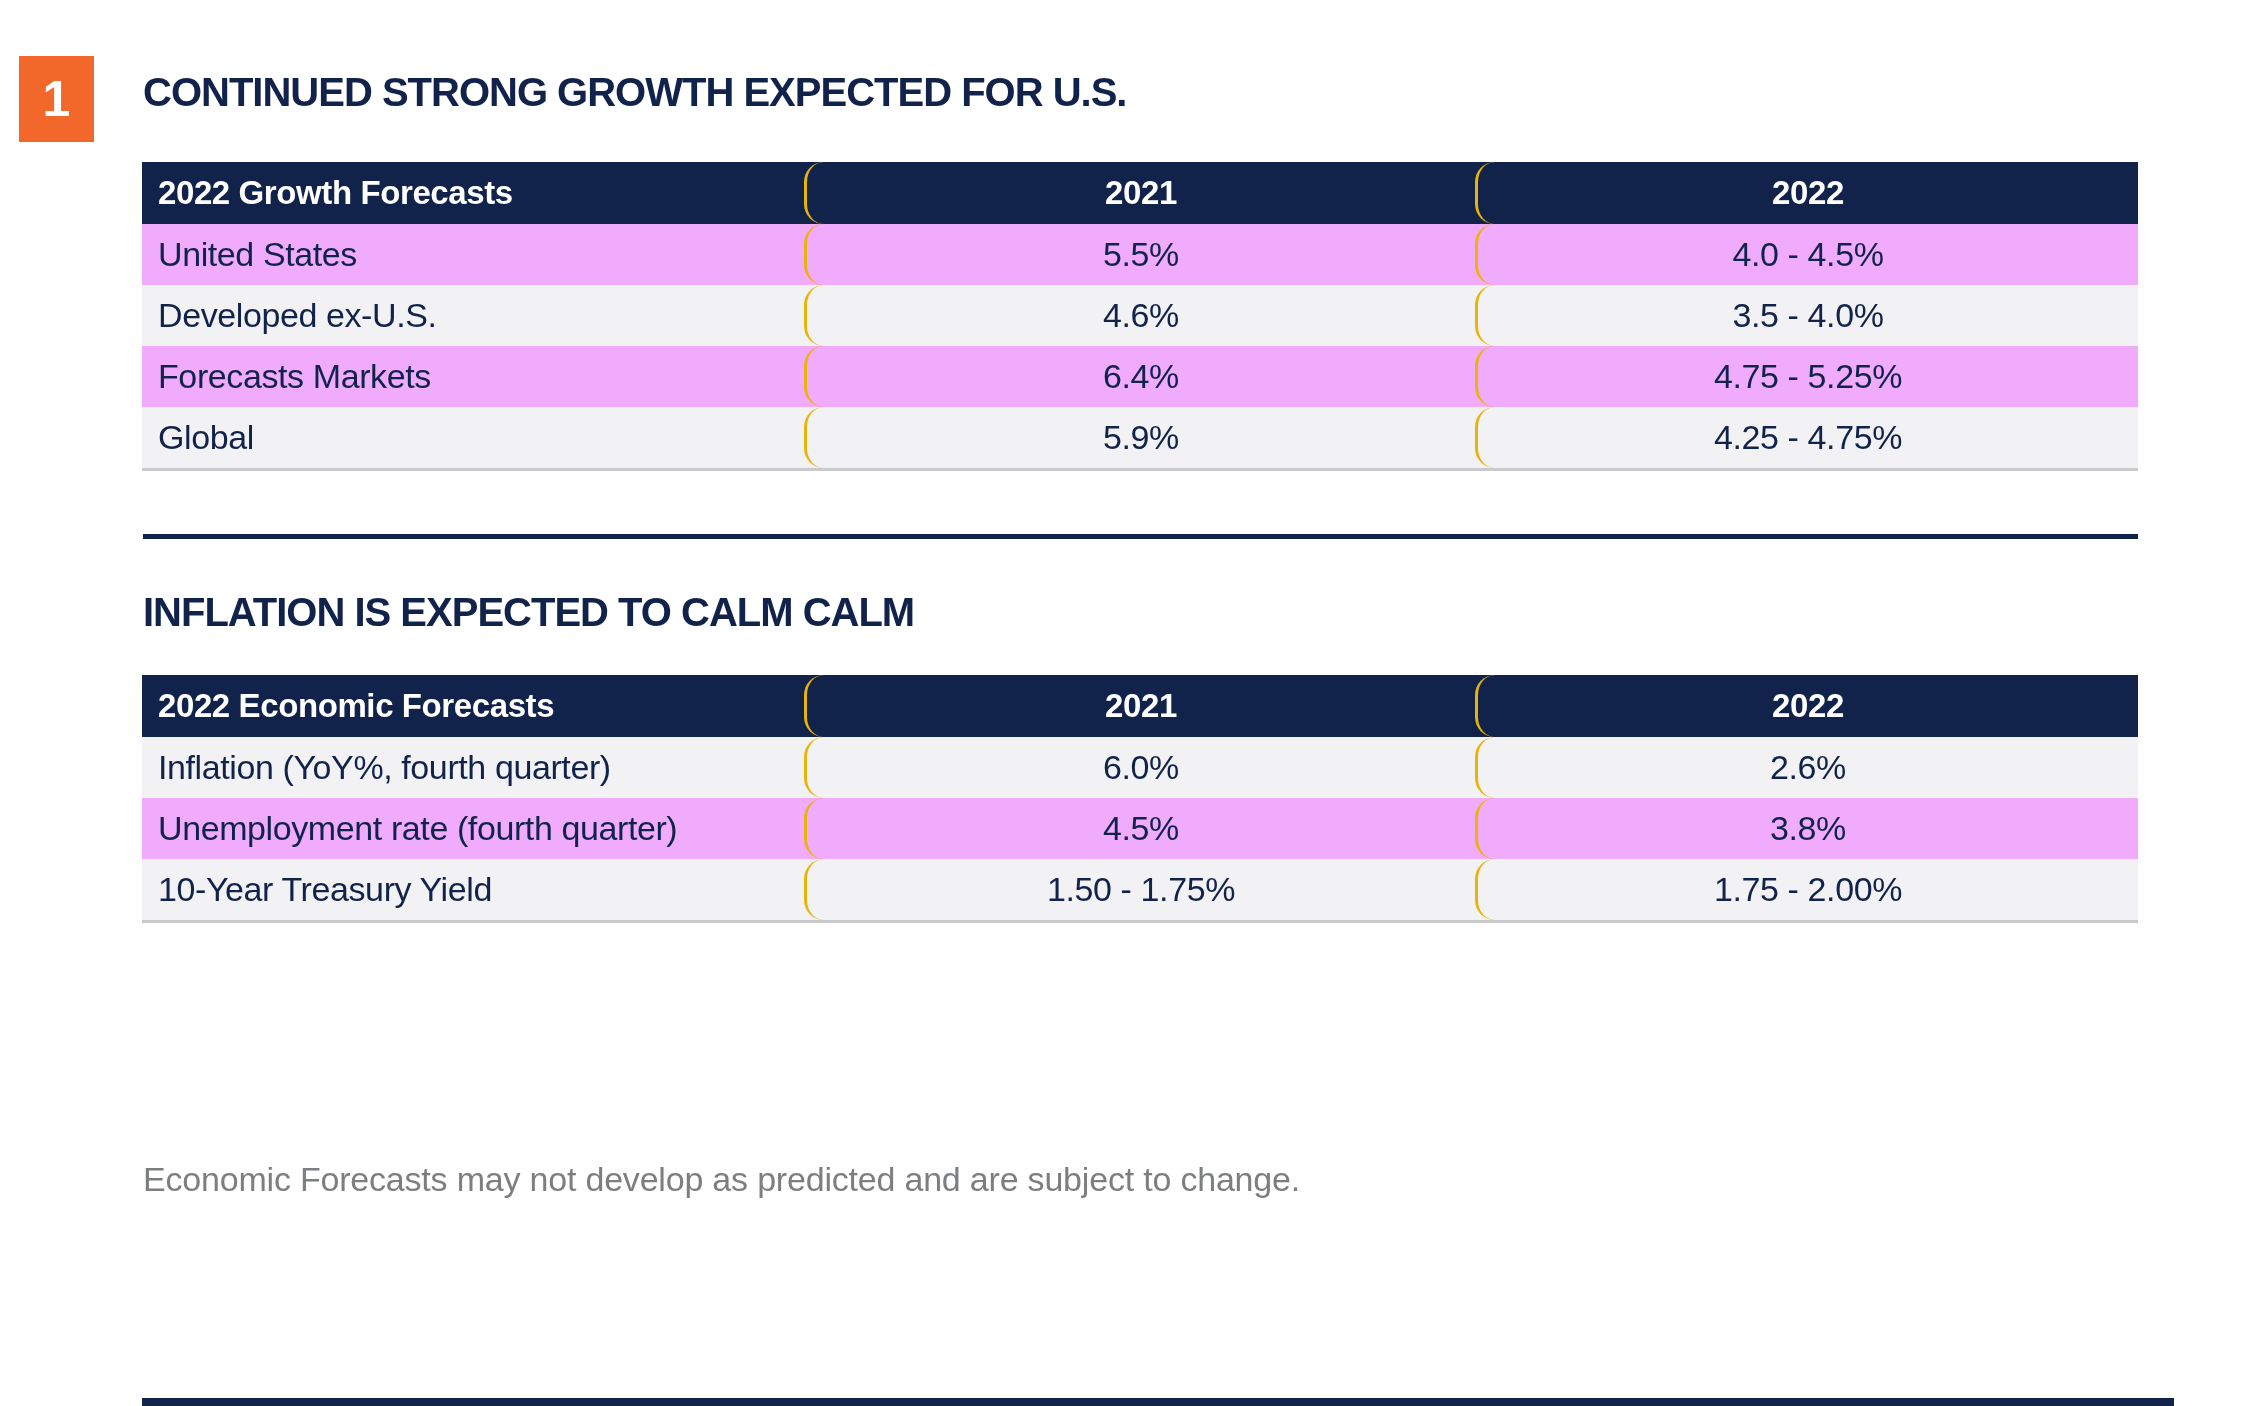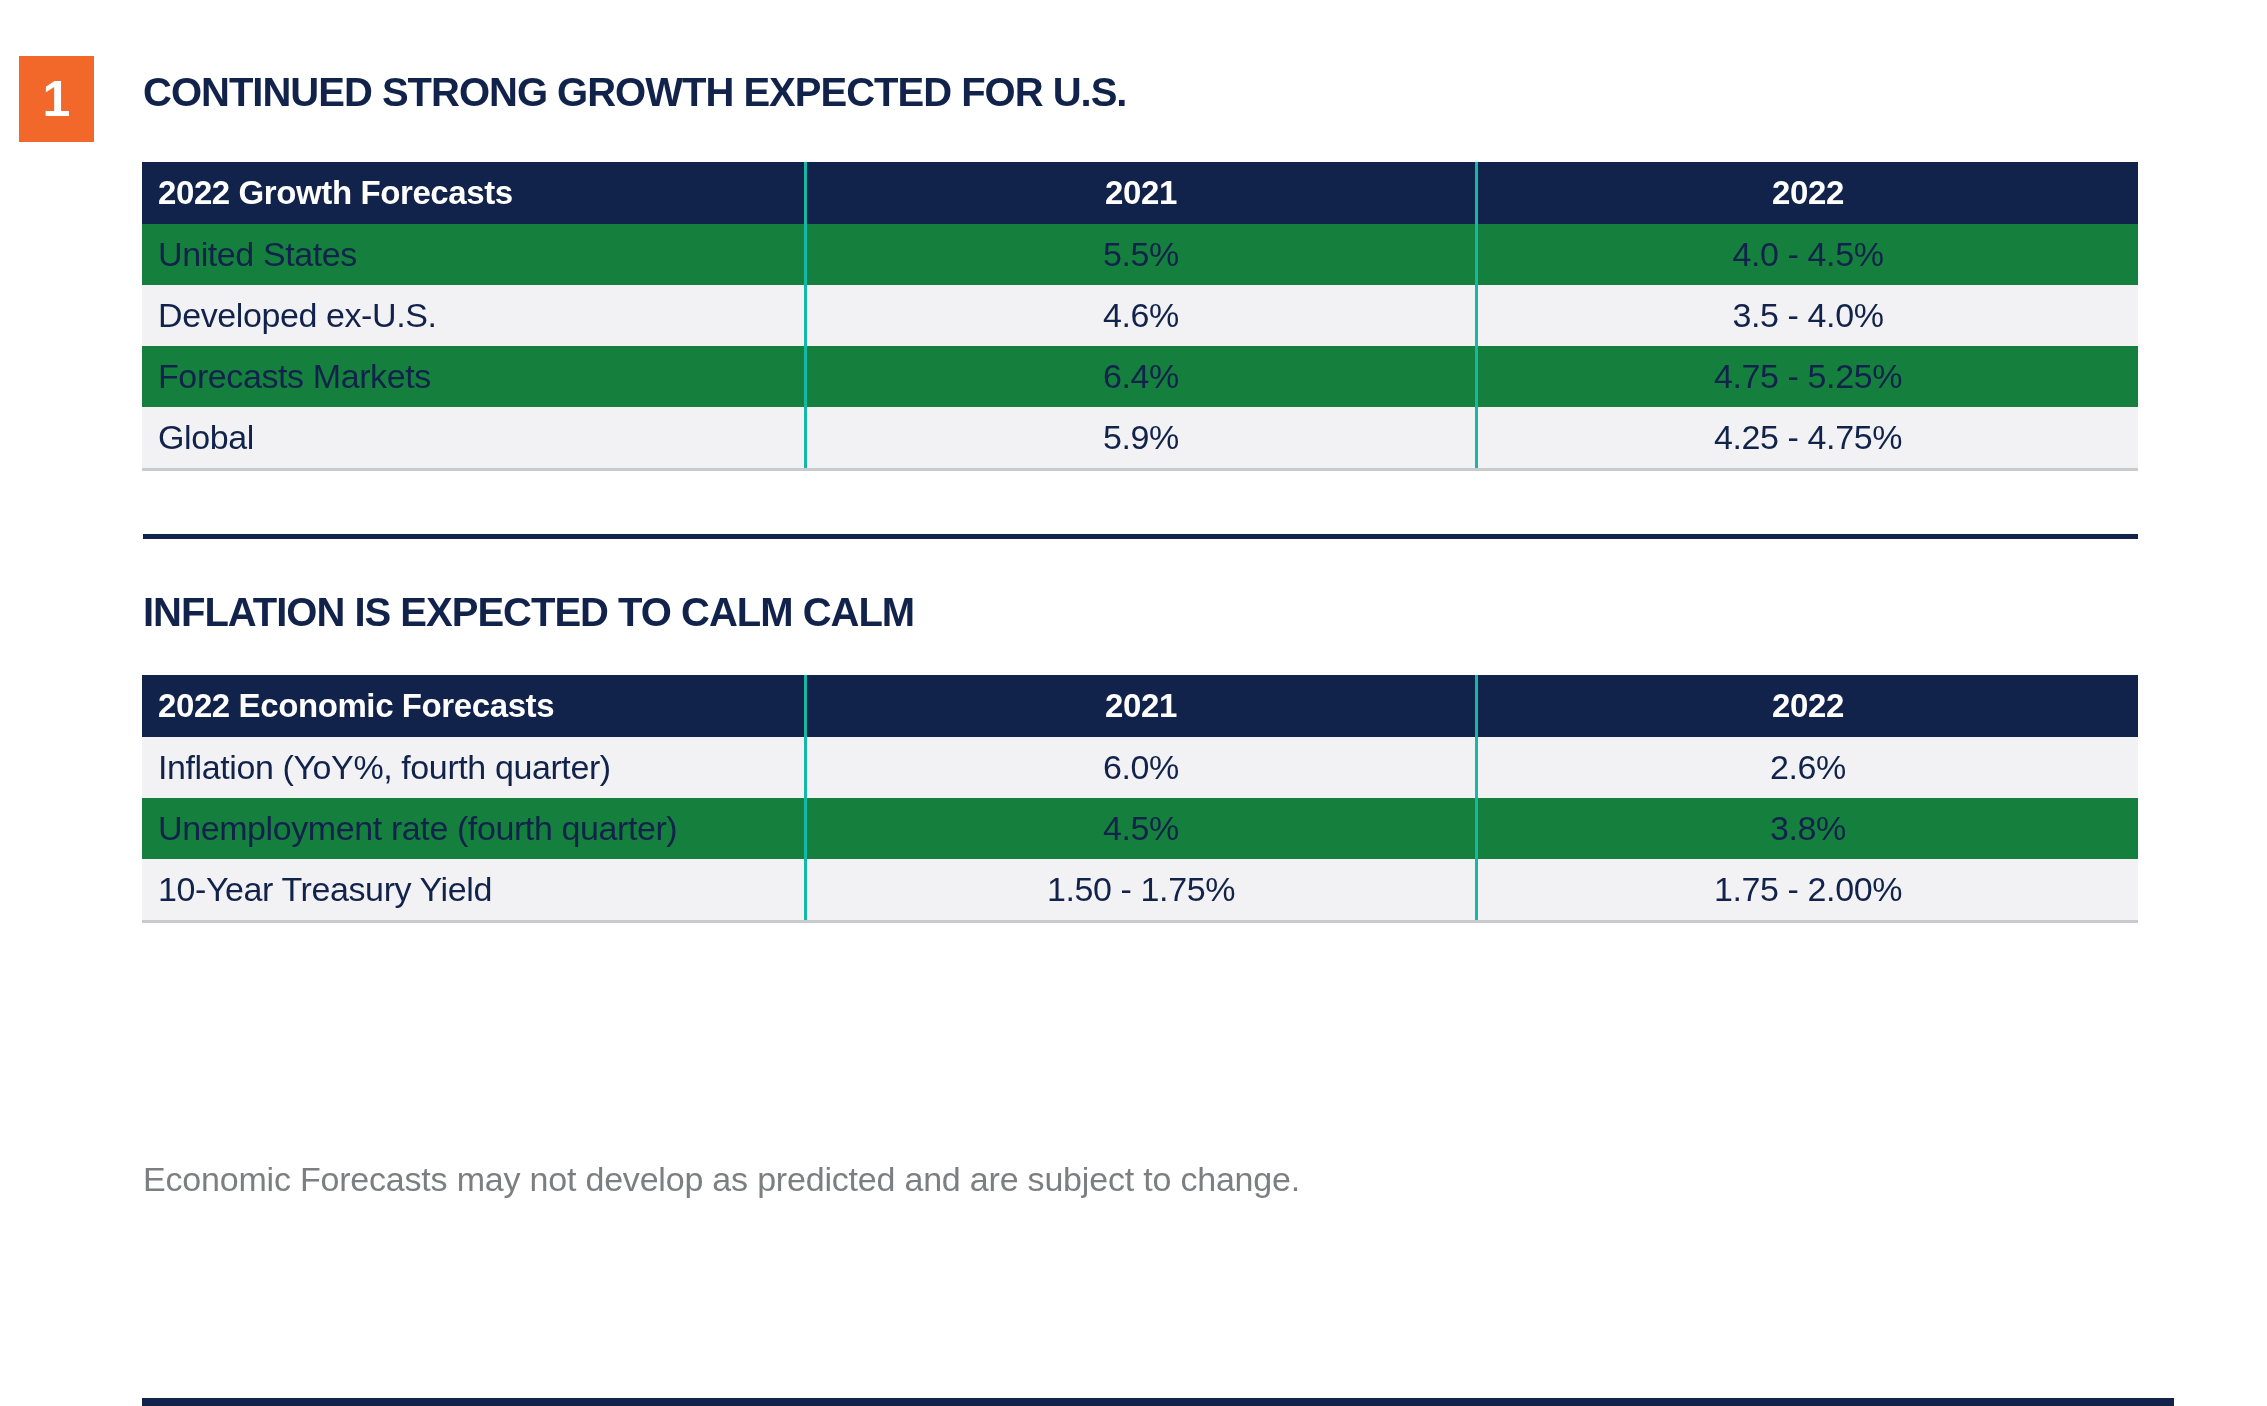--- a/index.html
+++ b/index.html
@@ -23,31 +23,31 @@
 
   .datatable {
     position:absolute; left:142px; width:1996px;
     border-bottom:3px solid #C9CACC;
   }
   .growth { top:162px; }
   .econ   { top:675px; }
 
   .tr { display:grid; grid-template-columns:662px 671px 663px; }
   .thead { height:62px; background:#12234B; }
-  .row   { height:61px; background:#15803d; }
+  .row   { height:61px; background:#f0abfc; }
   .row.alt { background:#F2F2F4; }
 
   .th, .td {
     display:flex; align-items:center; overflow:hidden;
     font-size:34px; letter-spacing:-0.4px; white-space:nowrap;
   }
   .th { color:#ffffff; font-weight:bold; font-size:33px; }
   .td { color:#12234B; }
   .c0 { justify-content:flex-start; padding-left:16px; }
-  .c1, .c2 { justify-content:center; border-left:3px solid #14b8a6; }
+  .c1, .c2 { justify-content:center; border-left:3px solid #eab308;border-radius:20px; }
 
   .divider {
     position:absolute; left:143px; top:534px; width:1995px; height:5px;
     background:#12234B;
   }
 
   .footnotes {
     position:absolute; left:143px; top:1012px;
     font-size:34px; line-height:67px; letter-spacing:-0.2px;
     color:#7C7E80; white-space:pre;

